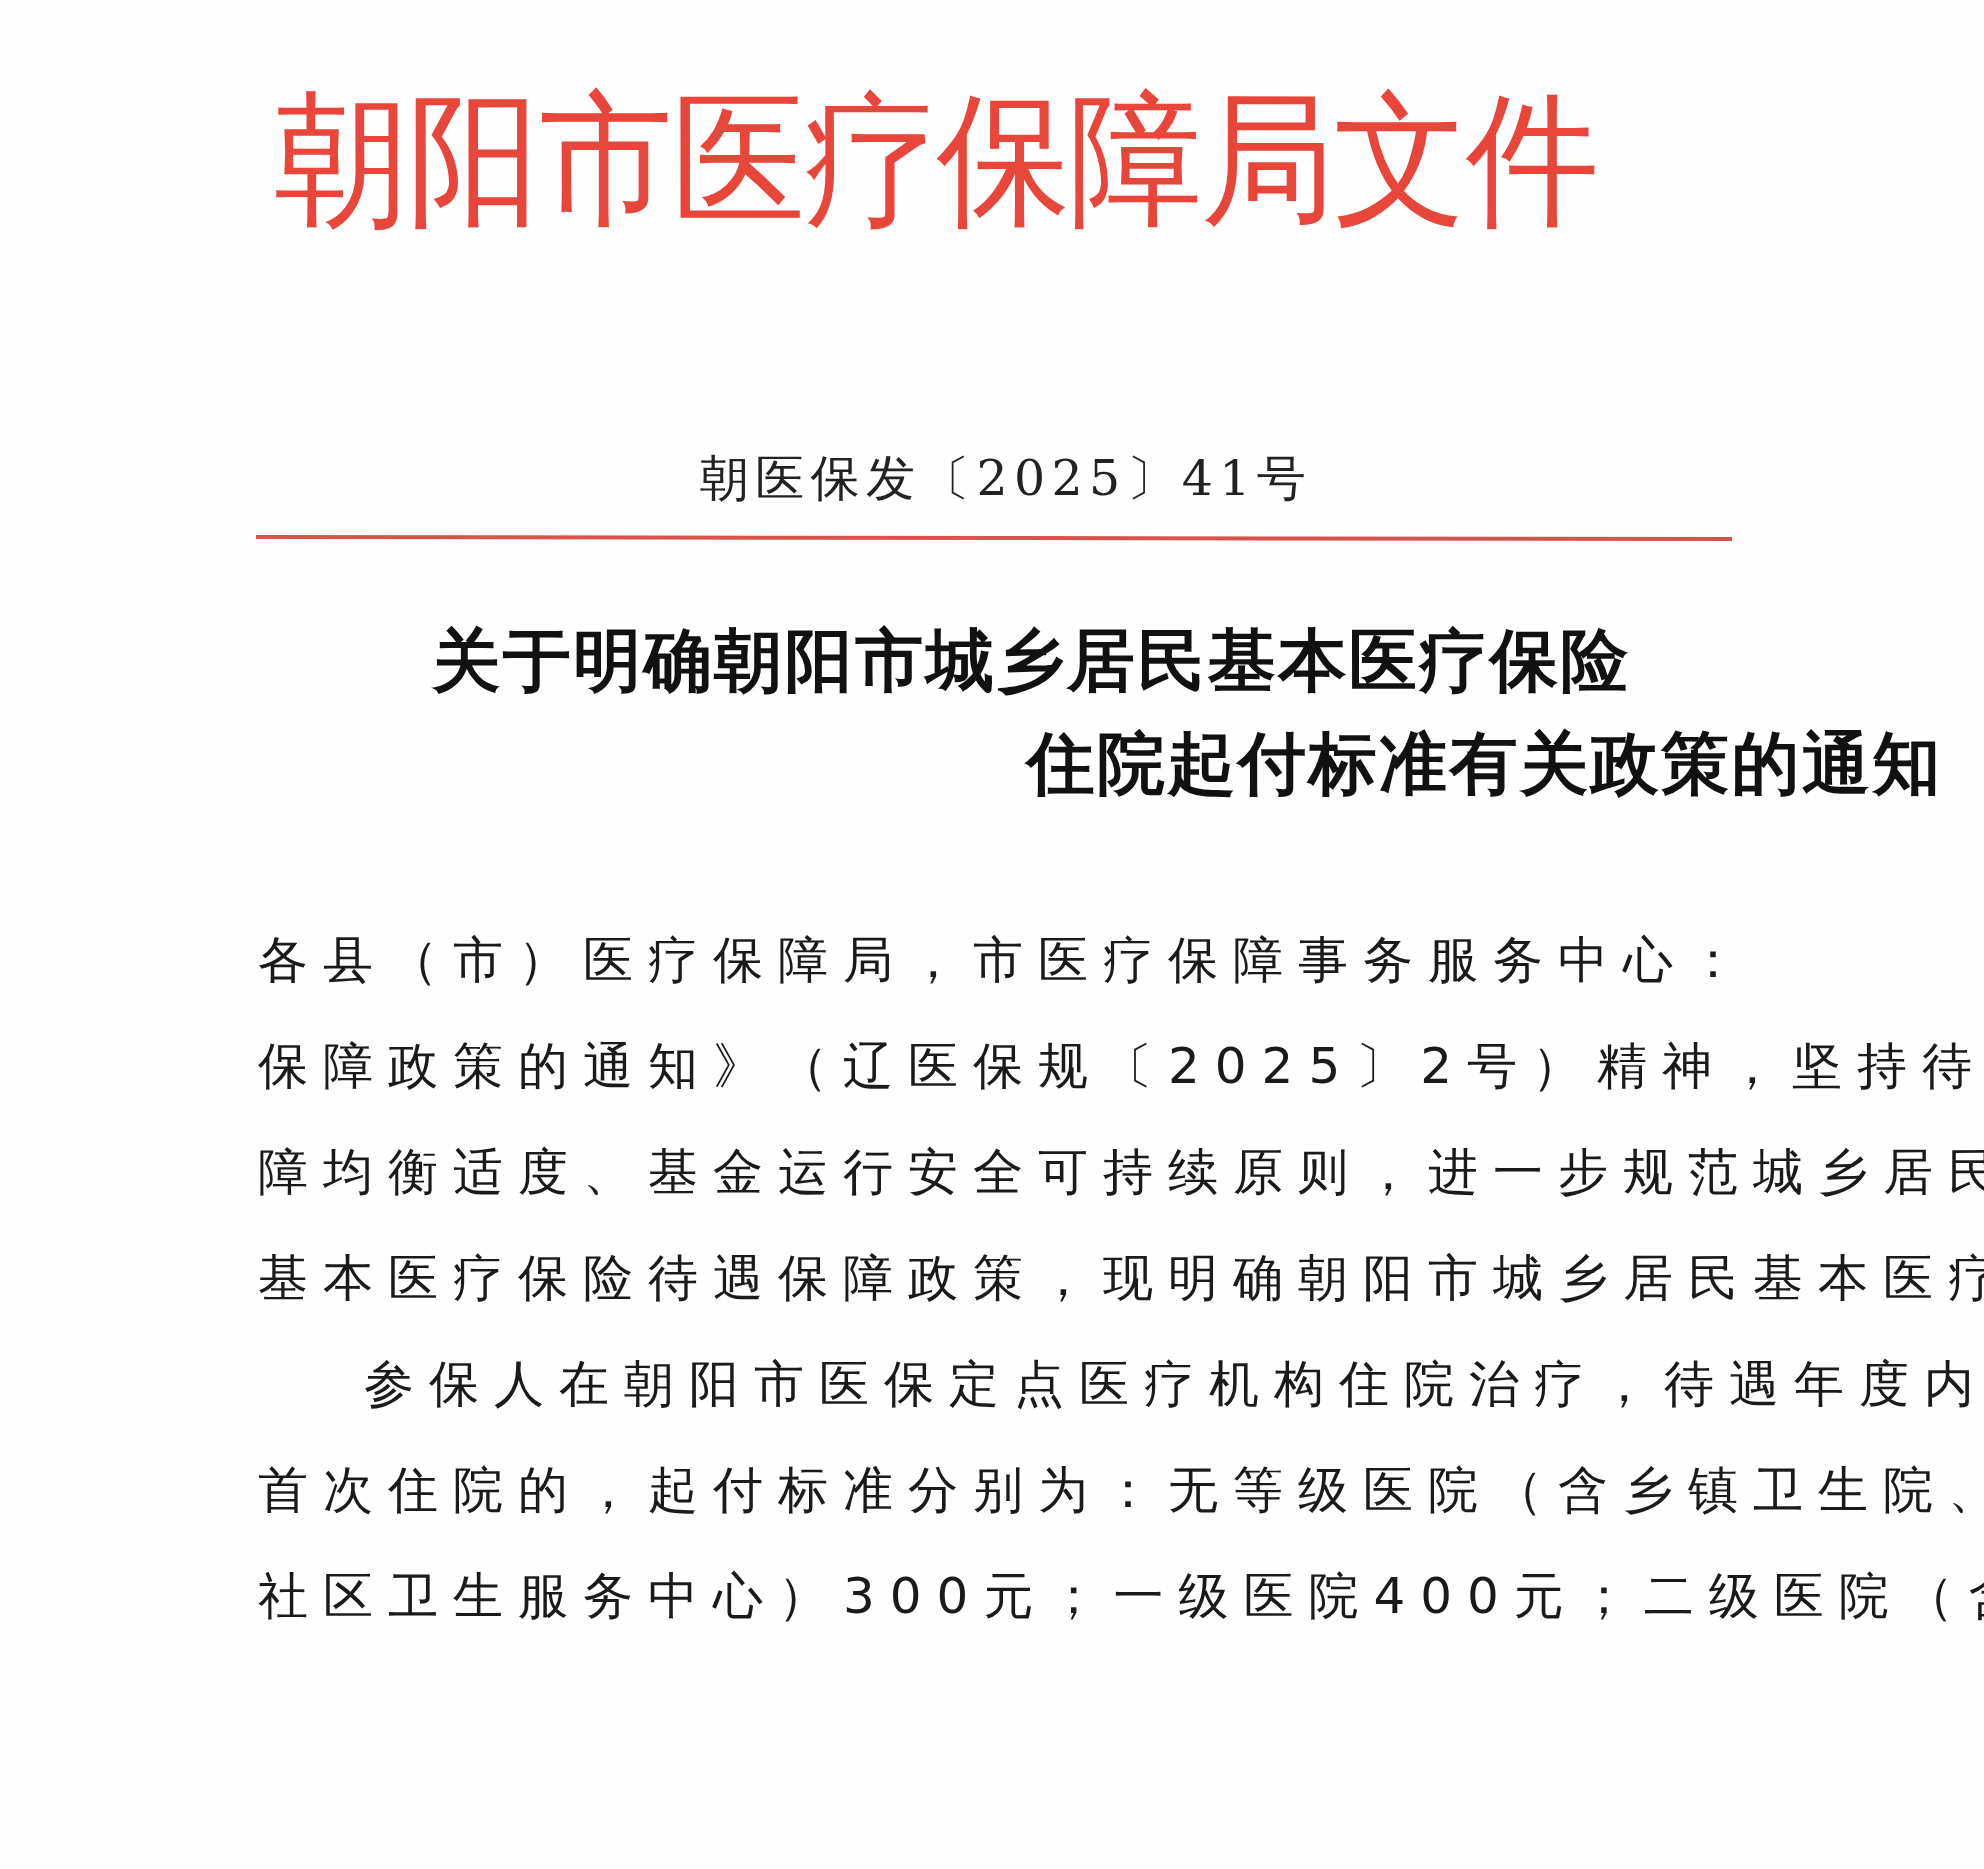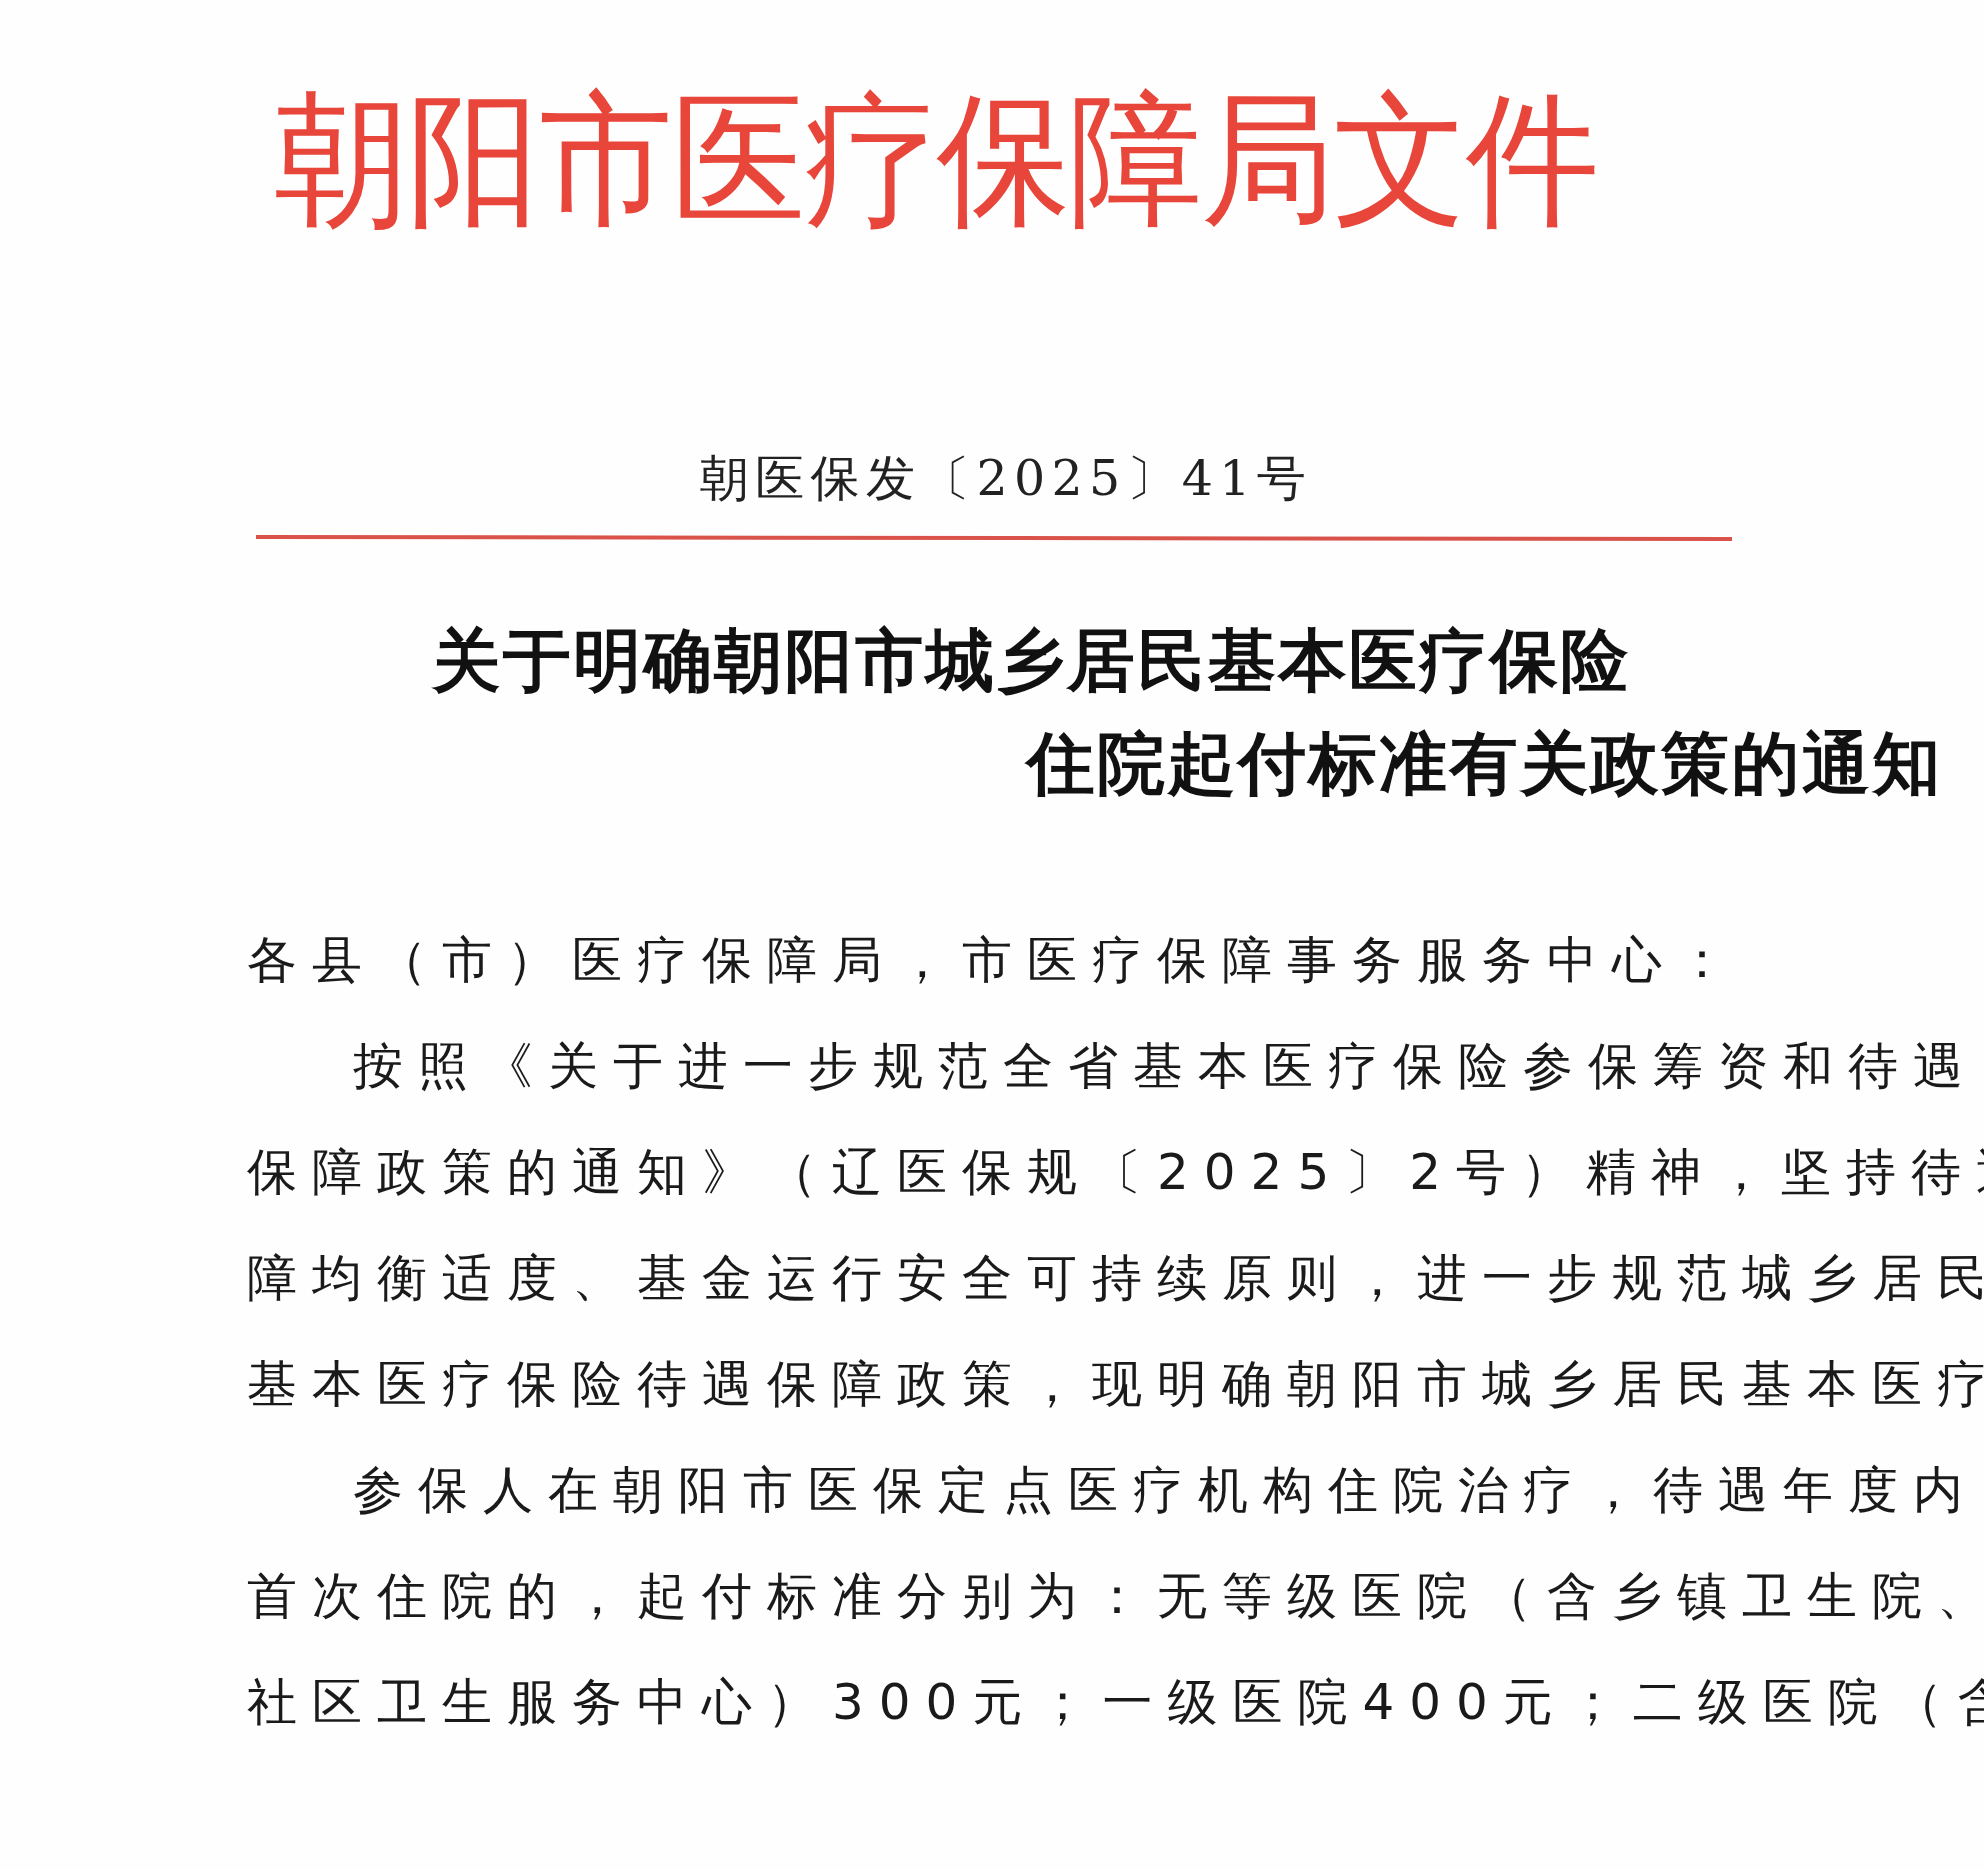--- a/index.html
+++ b/index.html
@@ -27,21 +27,21 @@
     font-family: "DejaVu Serif", "Liberation Serif", serif; font-weight: bold;
     font-size: 68px; color: #111; letter-spacing: 2.5px; white-space: nowrap; margin-left: 39px;
   }
   .title.l1 { top: 616px; line-height: 88px; }
   .title.l2 { top: 719px; line-height: 88px; padding-right: 81px; box-sizing: border-box; text-align: right; }
   .body {
     position: absolute; left: 247px; top: 907px; width: 1476px;
     font-family: "DejaVu Sans", "Liberation Sans", sans-serif; font-size: 50px; color: #1a1a1a;
     line-height: 106px;
   }
-  .line { height: 106px; white-space: nowrap; letter-spacing: 15px; display: block; }
+  .line { height: 106px; white-space: nowrap; letter-spacing: 15px; display: block; margin-left: 11px; }
   .line.indent { padding-left: 106px; }
 </style>
 </head>
 <body>
 
 <div class="page">
 
   <div class="header">
     <span>朝</span>
     <span>阳</span>
@@ -58,21 +58,20 @@
   <div class="docno">朝医保发〔2025〕41号</div>
 
   <div class="redline"></div>
 
   <div class="title l1">关于明确朝阳市城乡居民基本医疗保险</div>
   <div class="title l2">住院起付标准有关政策的通知</div>
 
   <div class="body">
     <span class="line">各县（市）医疗保障局，市医疗保障事务服务中心：</span>
 
-    <span class="line indent">按照《关于进一步规范全省基本医疗保险参保筹资和待遇</span>
     <span class="line">保障政策的通知》（辽医保规〔2025〕2号）精神，坚持待遇保</span>
     <span class="line">障均衡适度、基金运行安全可持续原则，进一步规范城乡居民</span>
     <span class="line">基本医疗保险待遇保障政策，现明确朝阳市城乡居民基本医疗</span>
 
     <span class="line indent">参保人在朝阳市医保定点医疗机构住院治疗，待遇年度内</span>
     <span class="line">首次住院的，起付标准分别为：无等级医院（含乡镇卫生院、</span>
     <span class="line">社区卫生服务中心）300元；一级医院400元；二级医院（含专</span>
   </div>
 
 </div>

